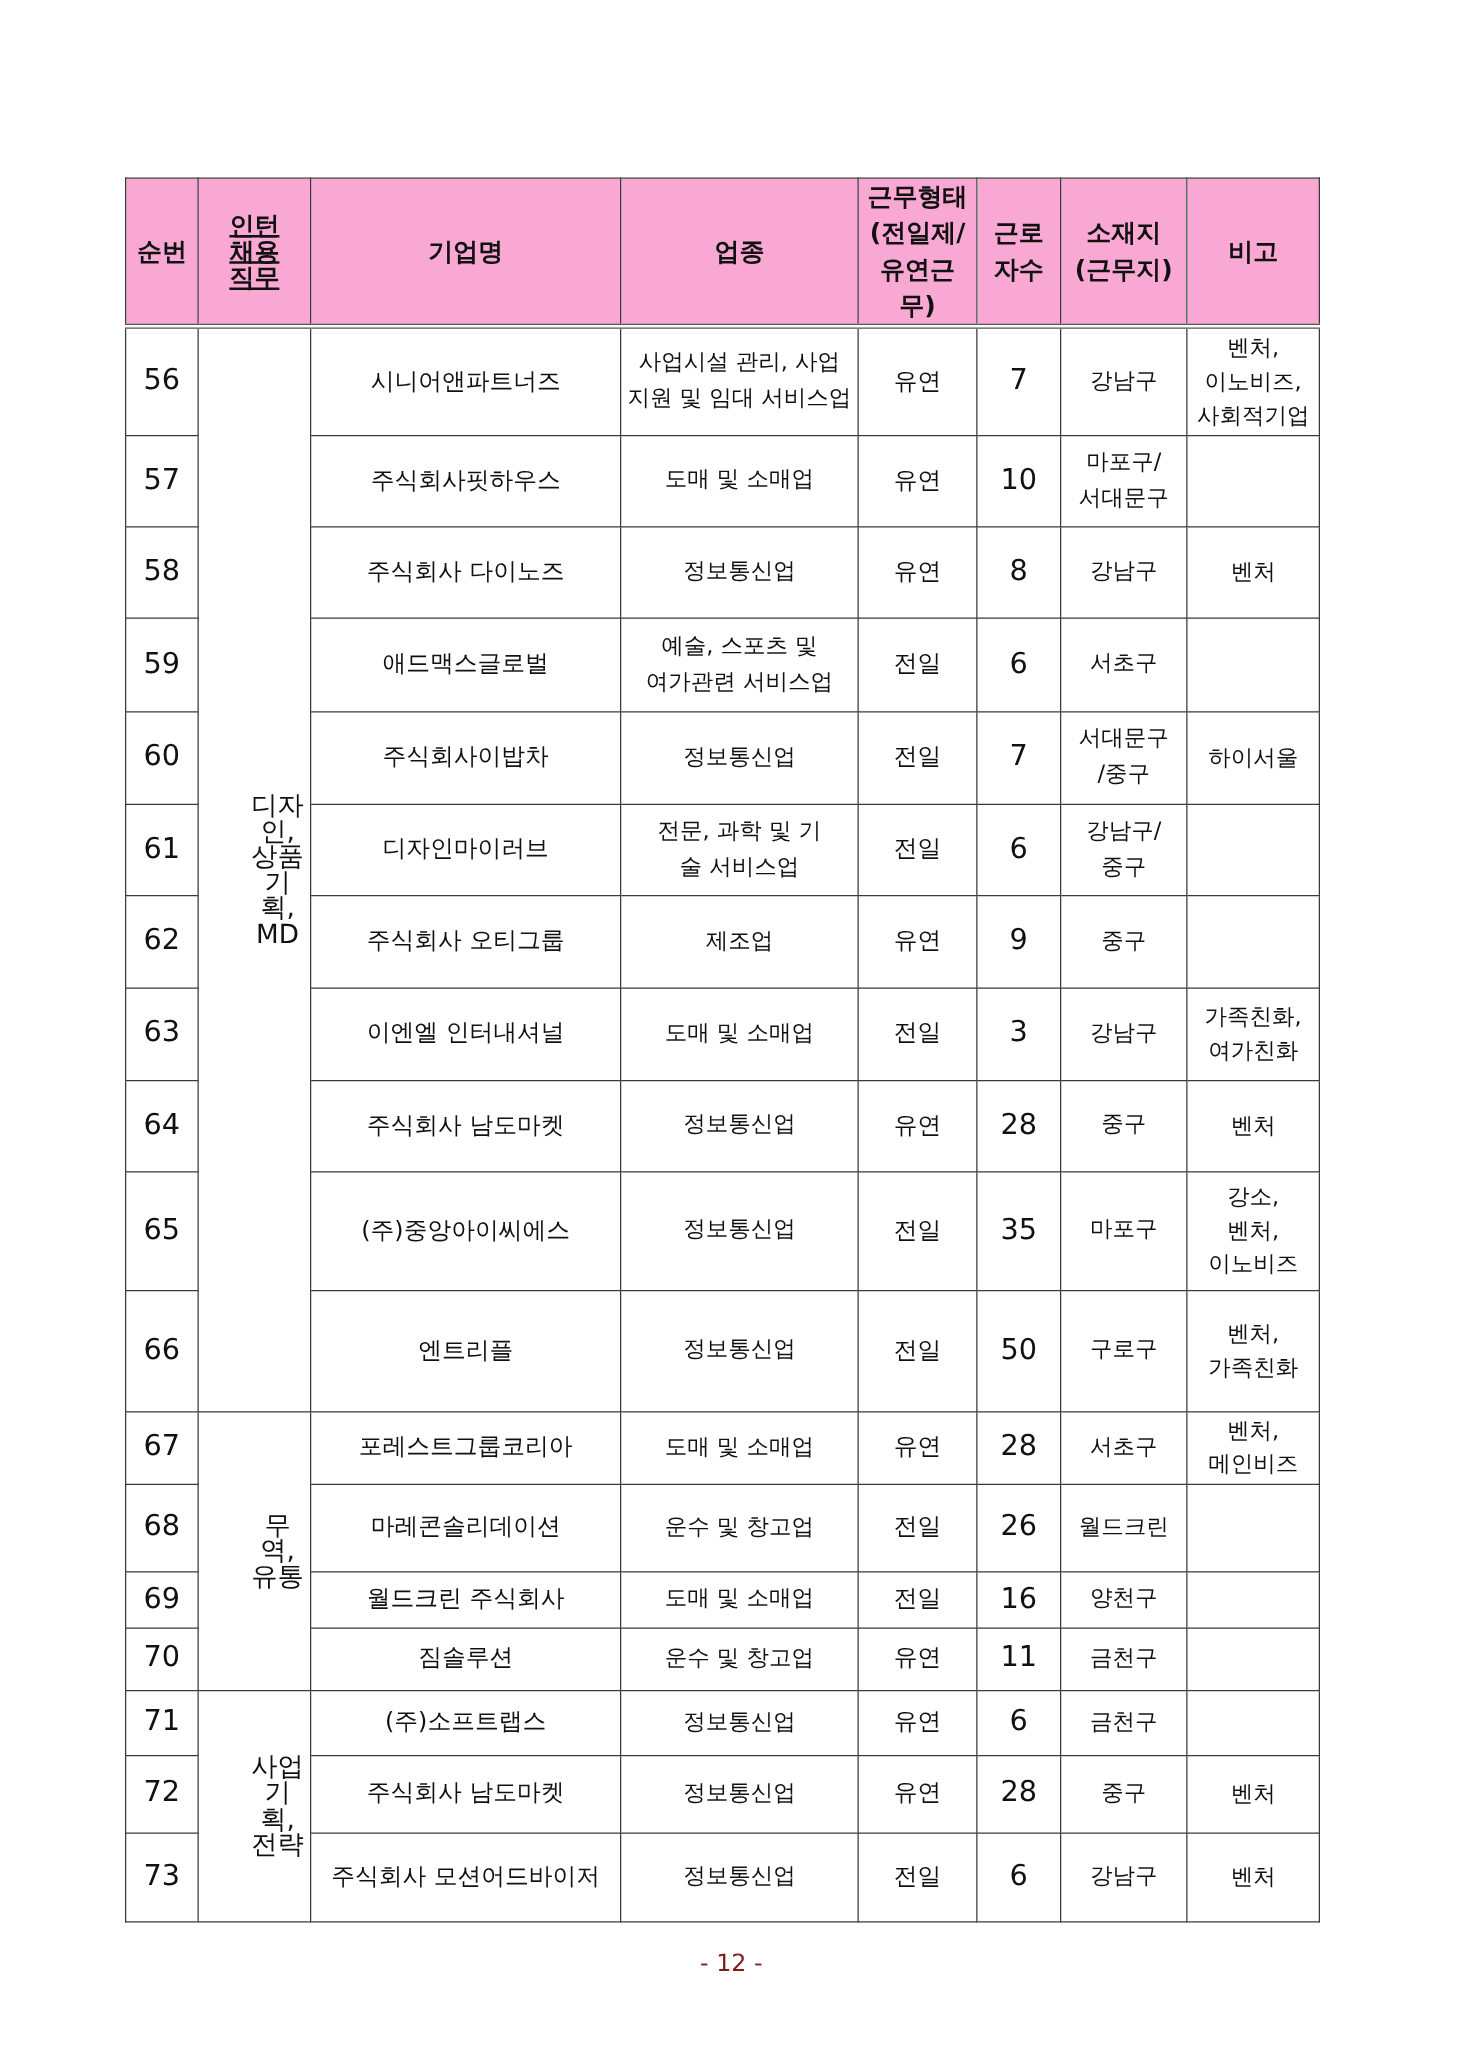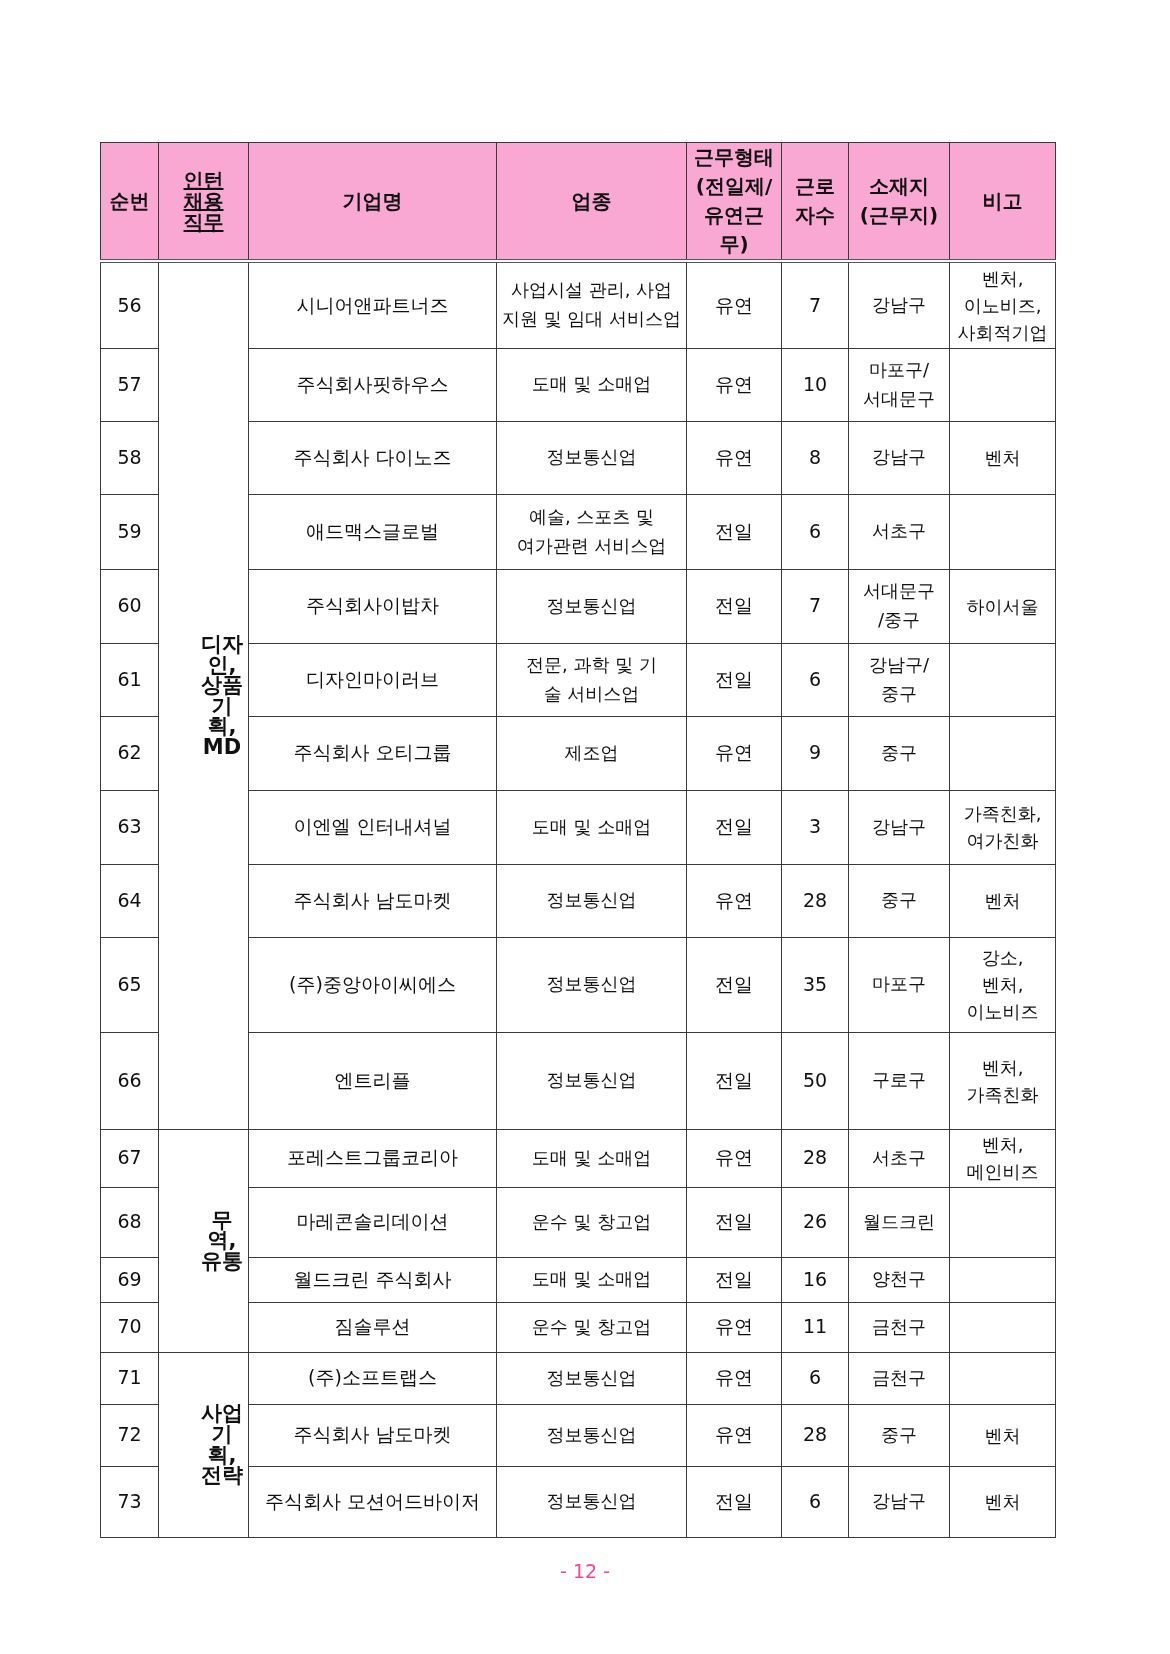--- a/index.html
+++ b/index.html
@@ -15,27 +15,27 @@
     padding: 0 3px;
     font-size: 19px; line-height: 1.55;
     overflow: hidden;
   }
   table.intern th {
     background: #f9a8d4; font-weight: bold; font-size: 20px; line-height: 1.45;
   }
   table.intern thead tr { height: 102px; }
   table.intern thead th { border-bottom: 4px double #555; }
   table.intern th.tight { line-height: 1.05; text-decoration: underline; }
-  table.intern td.num { font-size: 19px; }
-  table.intern td.role { font-weight: bold; font-size: 21px; line-height: 0.98; padding-left: 40px; }
+  table.intern td.num { font-size: 23px; }
+  table.intern td.role { font-weight: normal; font-size: 21px; line-height: 0.98; padding-left: 40px; }
   table.intern td.small { font-size: 18px; line-height: 1.6; }
   table.intern td.note { line-height: 1.5; }
   .page-num {
     position: absolute; top: 1560px; left: 0; width: 1170px; text-align: center;
-    font-size: 19px; color: #ec4899;
+    font-size: 19px; color: #7f1d1d;
   }
 </style>
 </head>
 <body>
 
 <table class="intern">
   <colgroup>
     <col style="width:58px">
       <col style="width:90px">
       <col style="width:248px">

